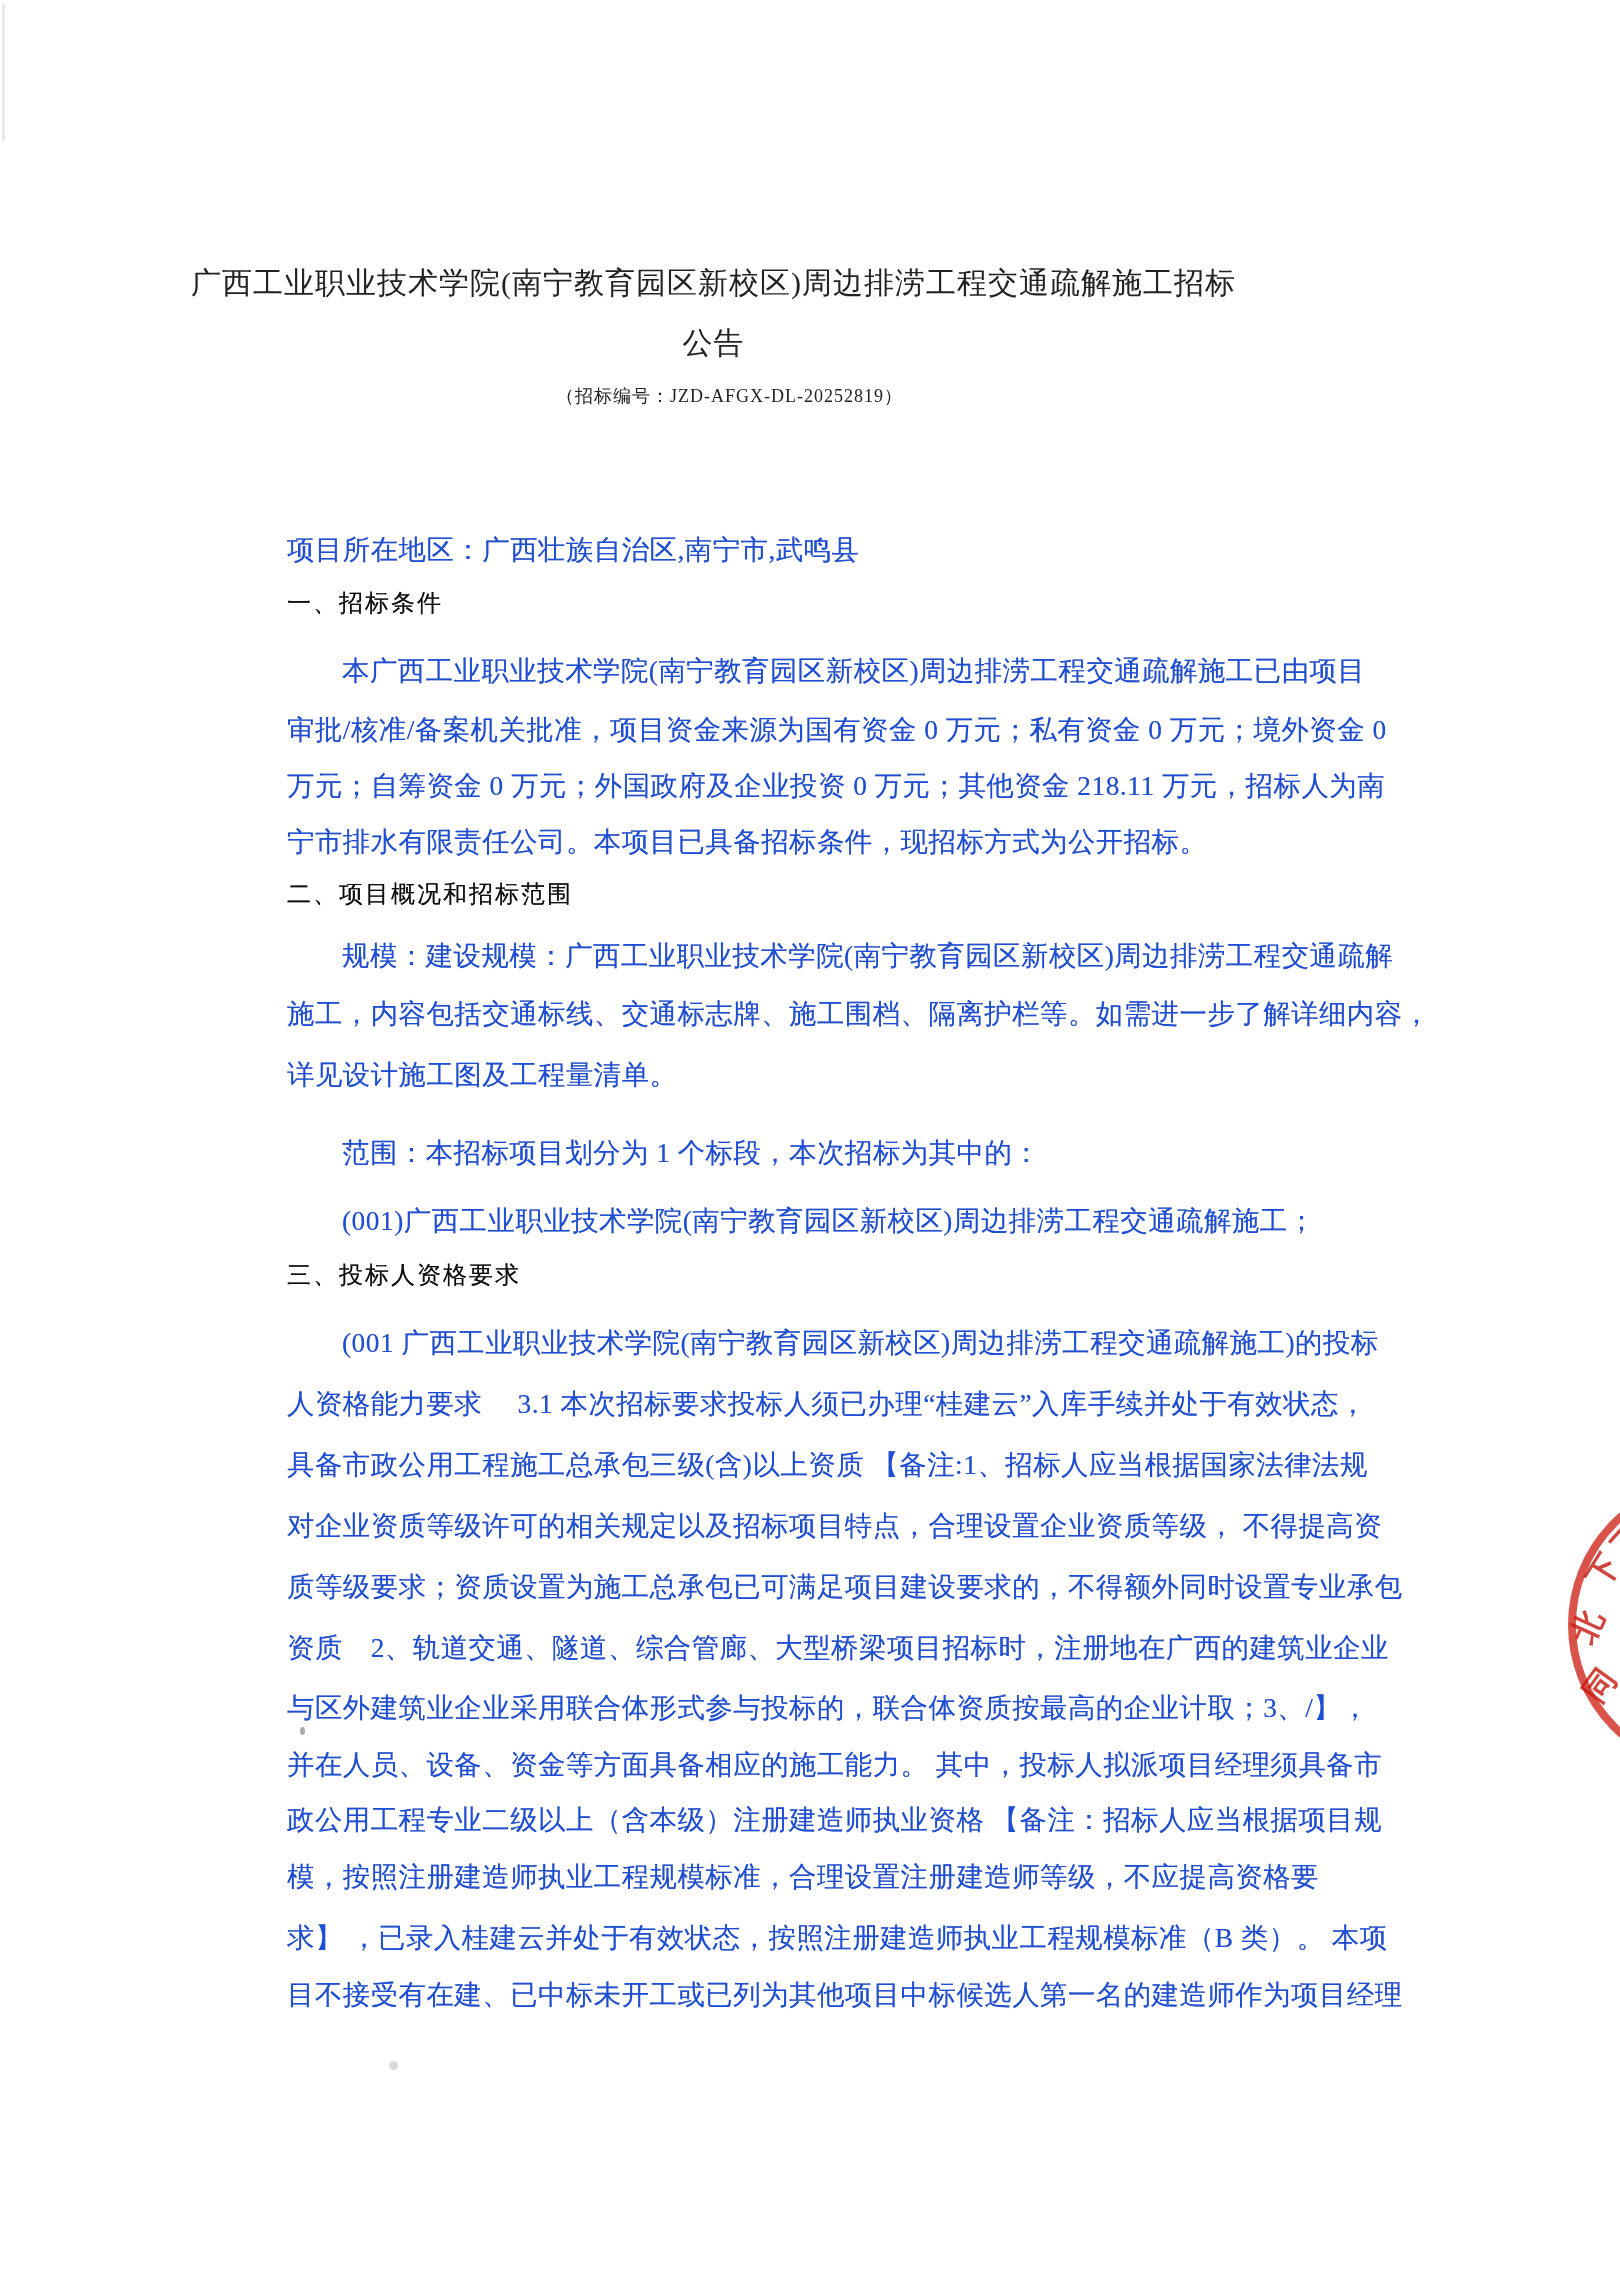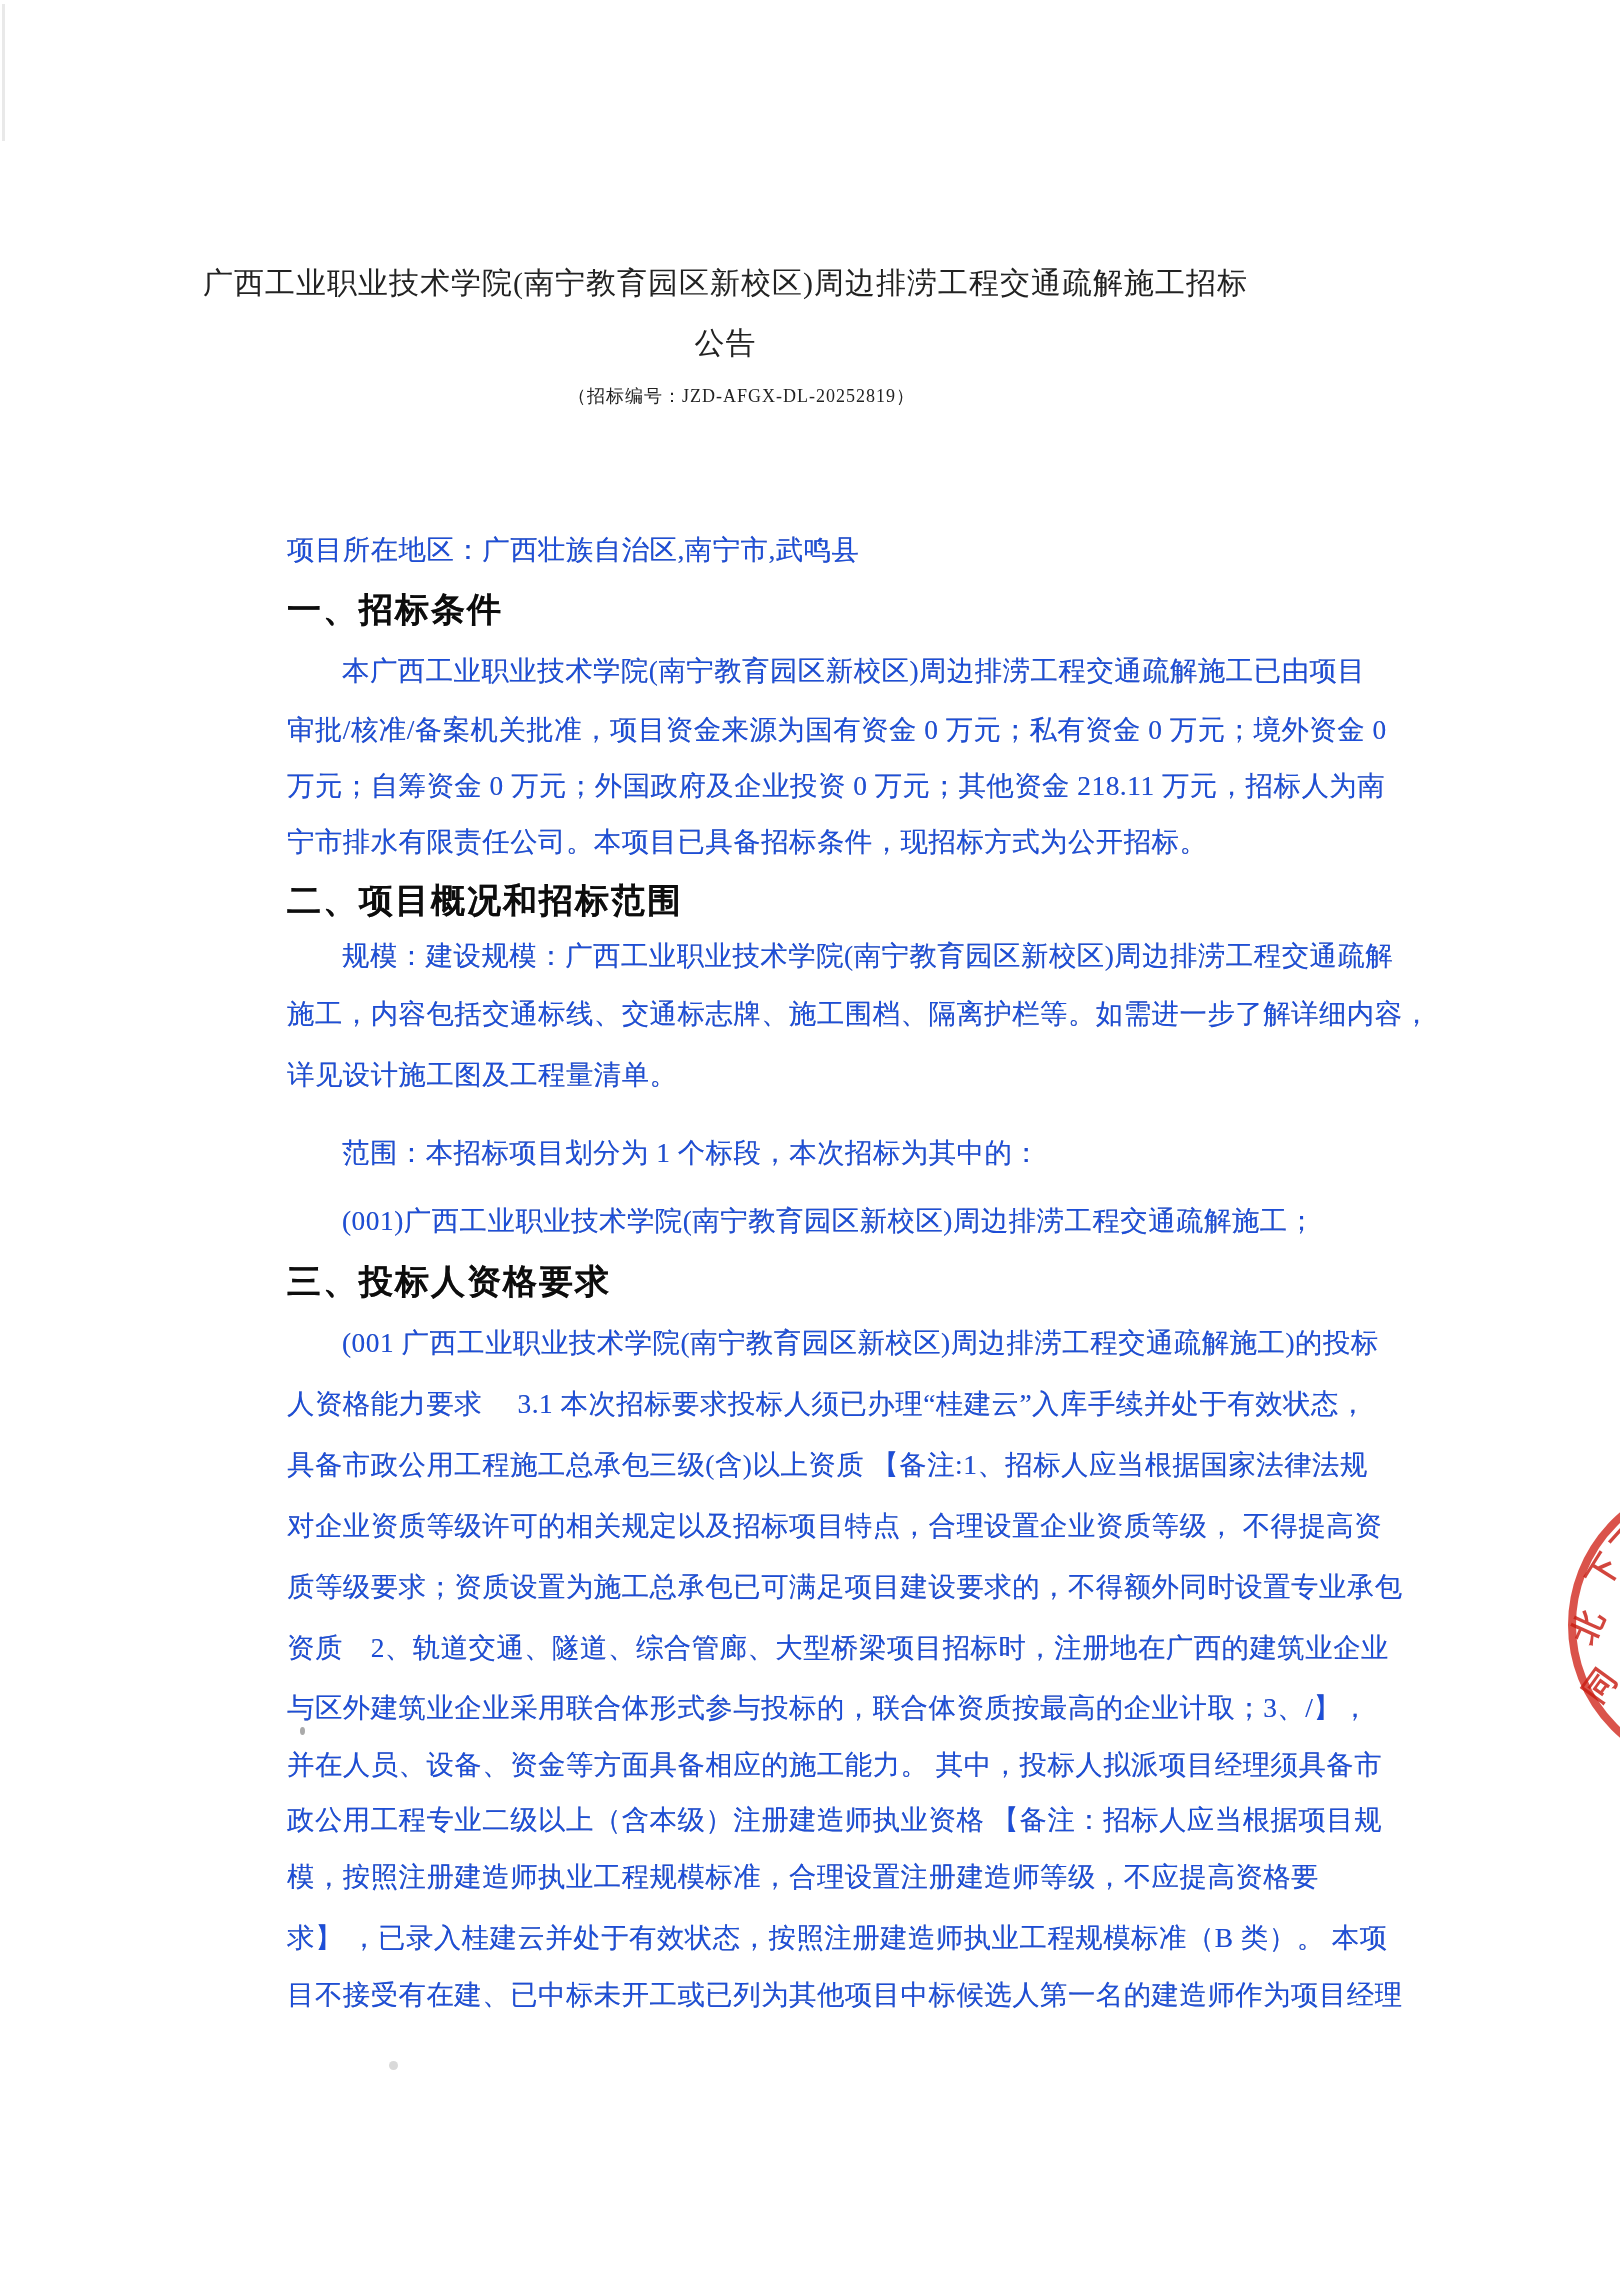--- a/index.html
+++ b/index.html
@@ -6,40 +6,40 @@
   .page{
     position:relative;
     width:1620px;height:2292px;
     background:#ffffff;
     overflow:hidden;
     font-family:"Liberation Serif","DejaVu Serif",serif;
     color:#1f1f1f;
   }
   
   .title{
-    position:absolute;left:12px;width:1427px;
+    position:absolute;left:0;width:1427px;
     text-align:center;
     font-size:30px;letter-spacing:1px;
     color:#222;
     white-space:nowrap;
   }
   .t1{top:263px;}
   .t2{top:323px;}
   .t3{top:384px;font-size:18px;letter-spacing:1px;margin-left:16px;}
   
   .bl{
     position:absolute;left:287px;width:1137px;
     font-size:27.4px;letter-spacing:0.5px;
     white-space:nowrap;
     color:#1d4ed8;
     text-shadow:0 0 0.4px rgba(0,0,0,0.35);
   }
   .ind{left:342px;}
   .hd{
-    font-weight:bold;font-size:34px;color:#0d0d0d;
+    font-weight:normal;font-size:24px;color:#0d0d0d;
     letter-spacing:2px;
     text-shadow:0 0 0.6px rgba(0,0,0,0.6);
   }
   
   .stamp{position:absolute;left:0;top:0;width:1620px;height:2292px;pointer-events:none;}
   .stamp-arc{
     position:absolute;left:1568px;top:1477px;
     width:296px;height:296px;
     border:8.8px solid rgba(207,35,24,0.78);
     border-radius:50%;

